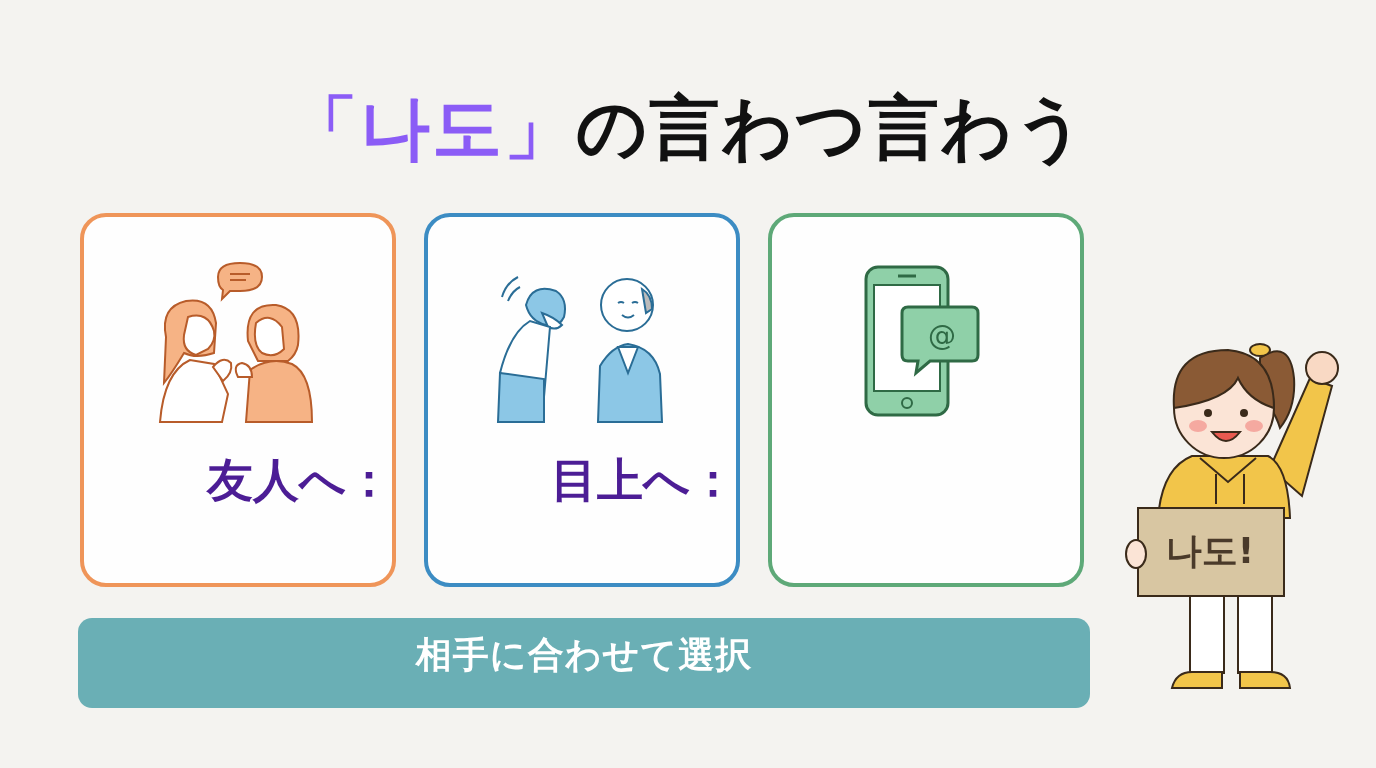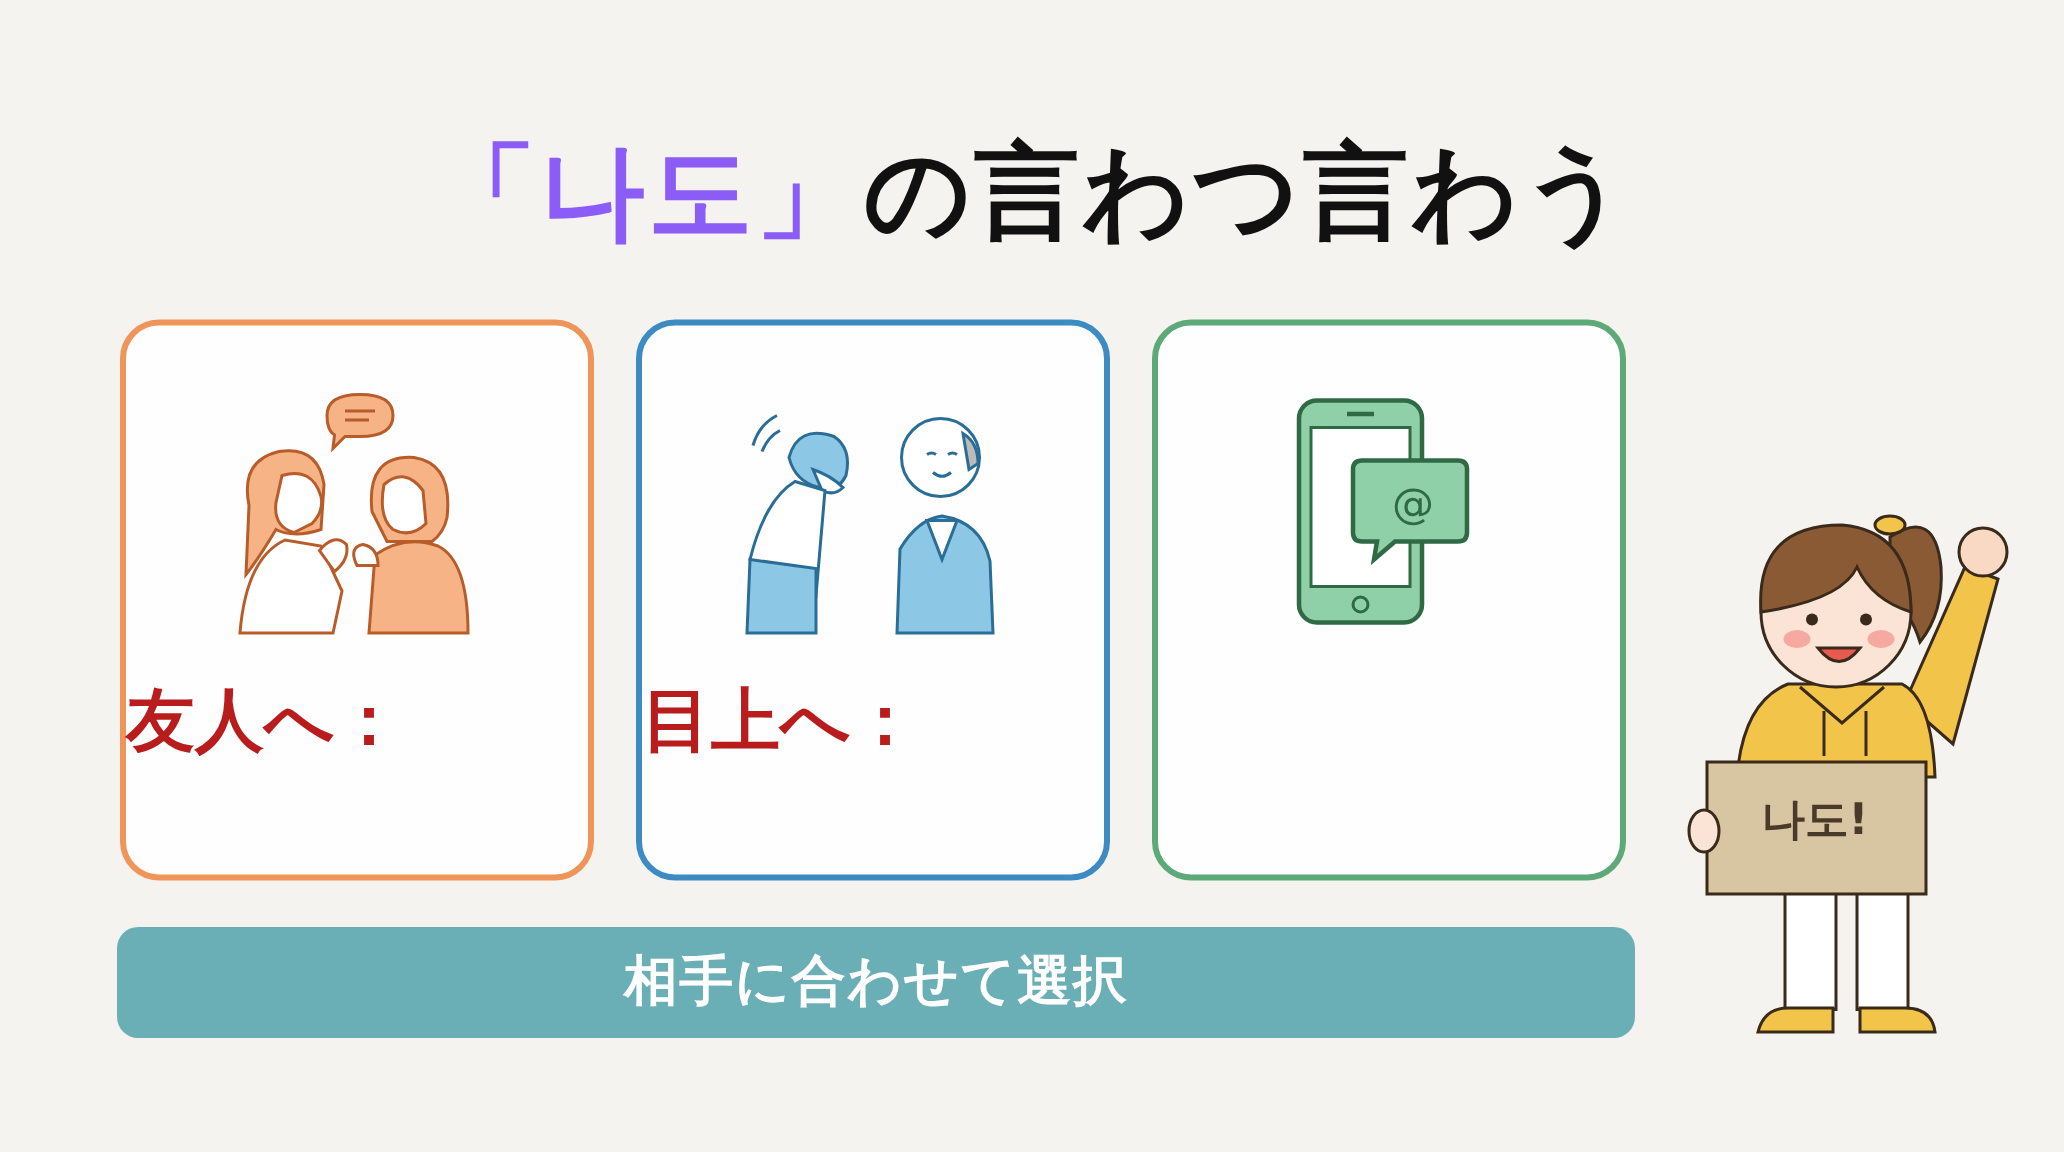--- a/index.html
+++ b/index.html
@@ -21,35 +21,35 @@
     box-sizing: border-box;
   }
   .card.friends { left: 80px; border-color: #ef9559; }
   .card.seniors { left: 424px; border-color: #3c8cc3; text-decoration: underline; }
   .card.chat { left: 768px; border-color: #5ea978; }
   .card .illus {
     position: absolute; left: 50%; top: 40px; transform: translateX(-50%);
     width: 200px; height: 170px;
   }
   .card .label {
-    position: absolute; left: 0; width: 100%; text-align: left;
-    font-size: 46px; font-weight: bold; color: #b91c1c; line-height: 62px;
+    position: absolute; left: 0; width: 100%; text-align: right;
+    font-size: 46px; font-weight: bold; color: #4c1d95; line-height: 62px;
   }
   .card .label.l1 { top: 232px; }
   .card .label.l2 { top: 294px; }
   .banner {
-    position: absolute; left: 78px; top: 618px; width: 1012px; height: 74px;
+    position: absolute; left: 78px; top: 618px; width: 1012px; height: 90px;
     background: #6aafb5; border-radius: 14px;
     color: #fff; font-size: 36px; font-weight: bold;
     text-align: center; line-height: 74px; letter-spacing: 1px;
   }
   .mascot { position: absolute; left: 1120px; top: 328px; width: 230px; height: 370px; }
   .sign-text {
     position: absolute; left: 1150px; top: 527px; width: 120px;
-    text-align: center; font-size: 29px; font-weight: bold; color: #4a3a2a;
+    text-align: center; font-size: 36px; font-weight: bold; color: #4a3a2a;
   }
 </style>
 </head>
 <body>
 
 <div class="title">
   <span class="accent">「나도」</span><span>の言わつ言わう</span>
 </div>
 
 <div class="card friends">

